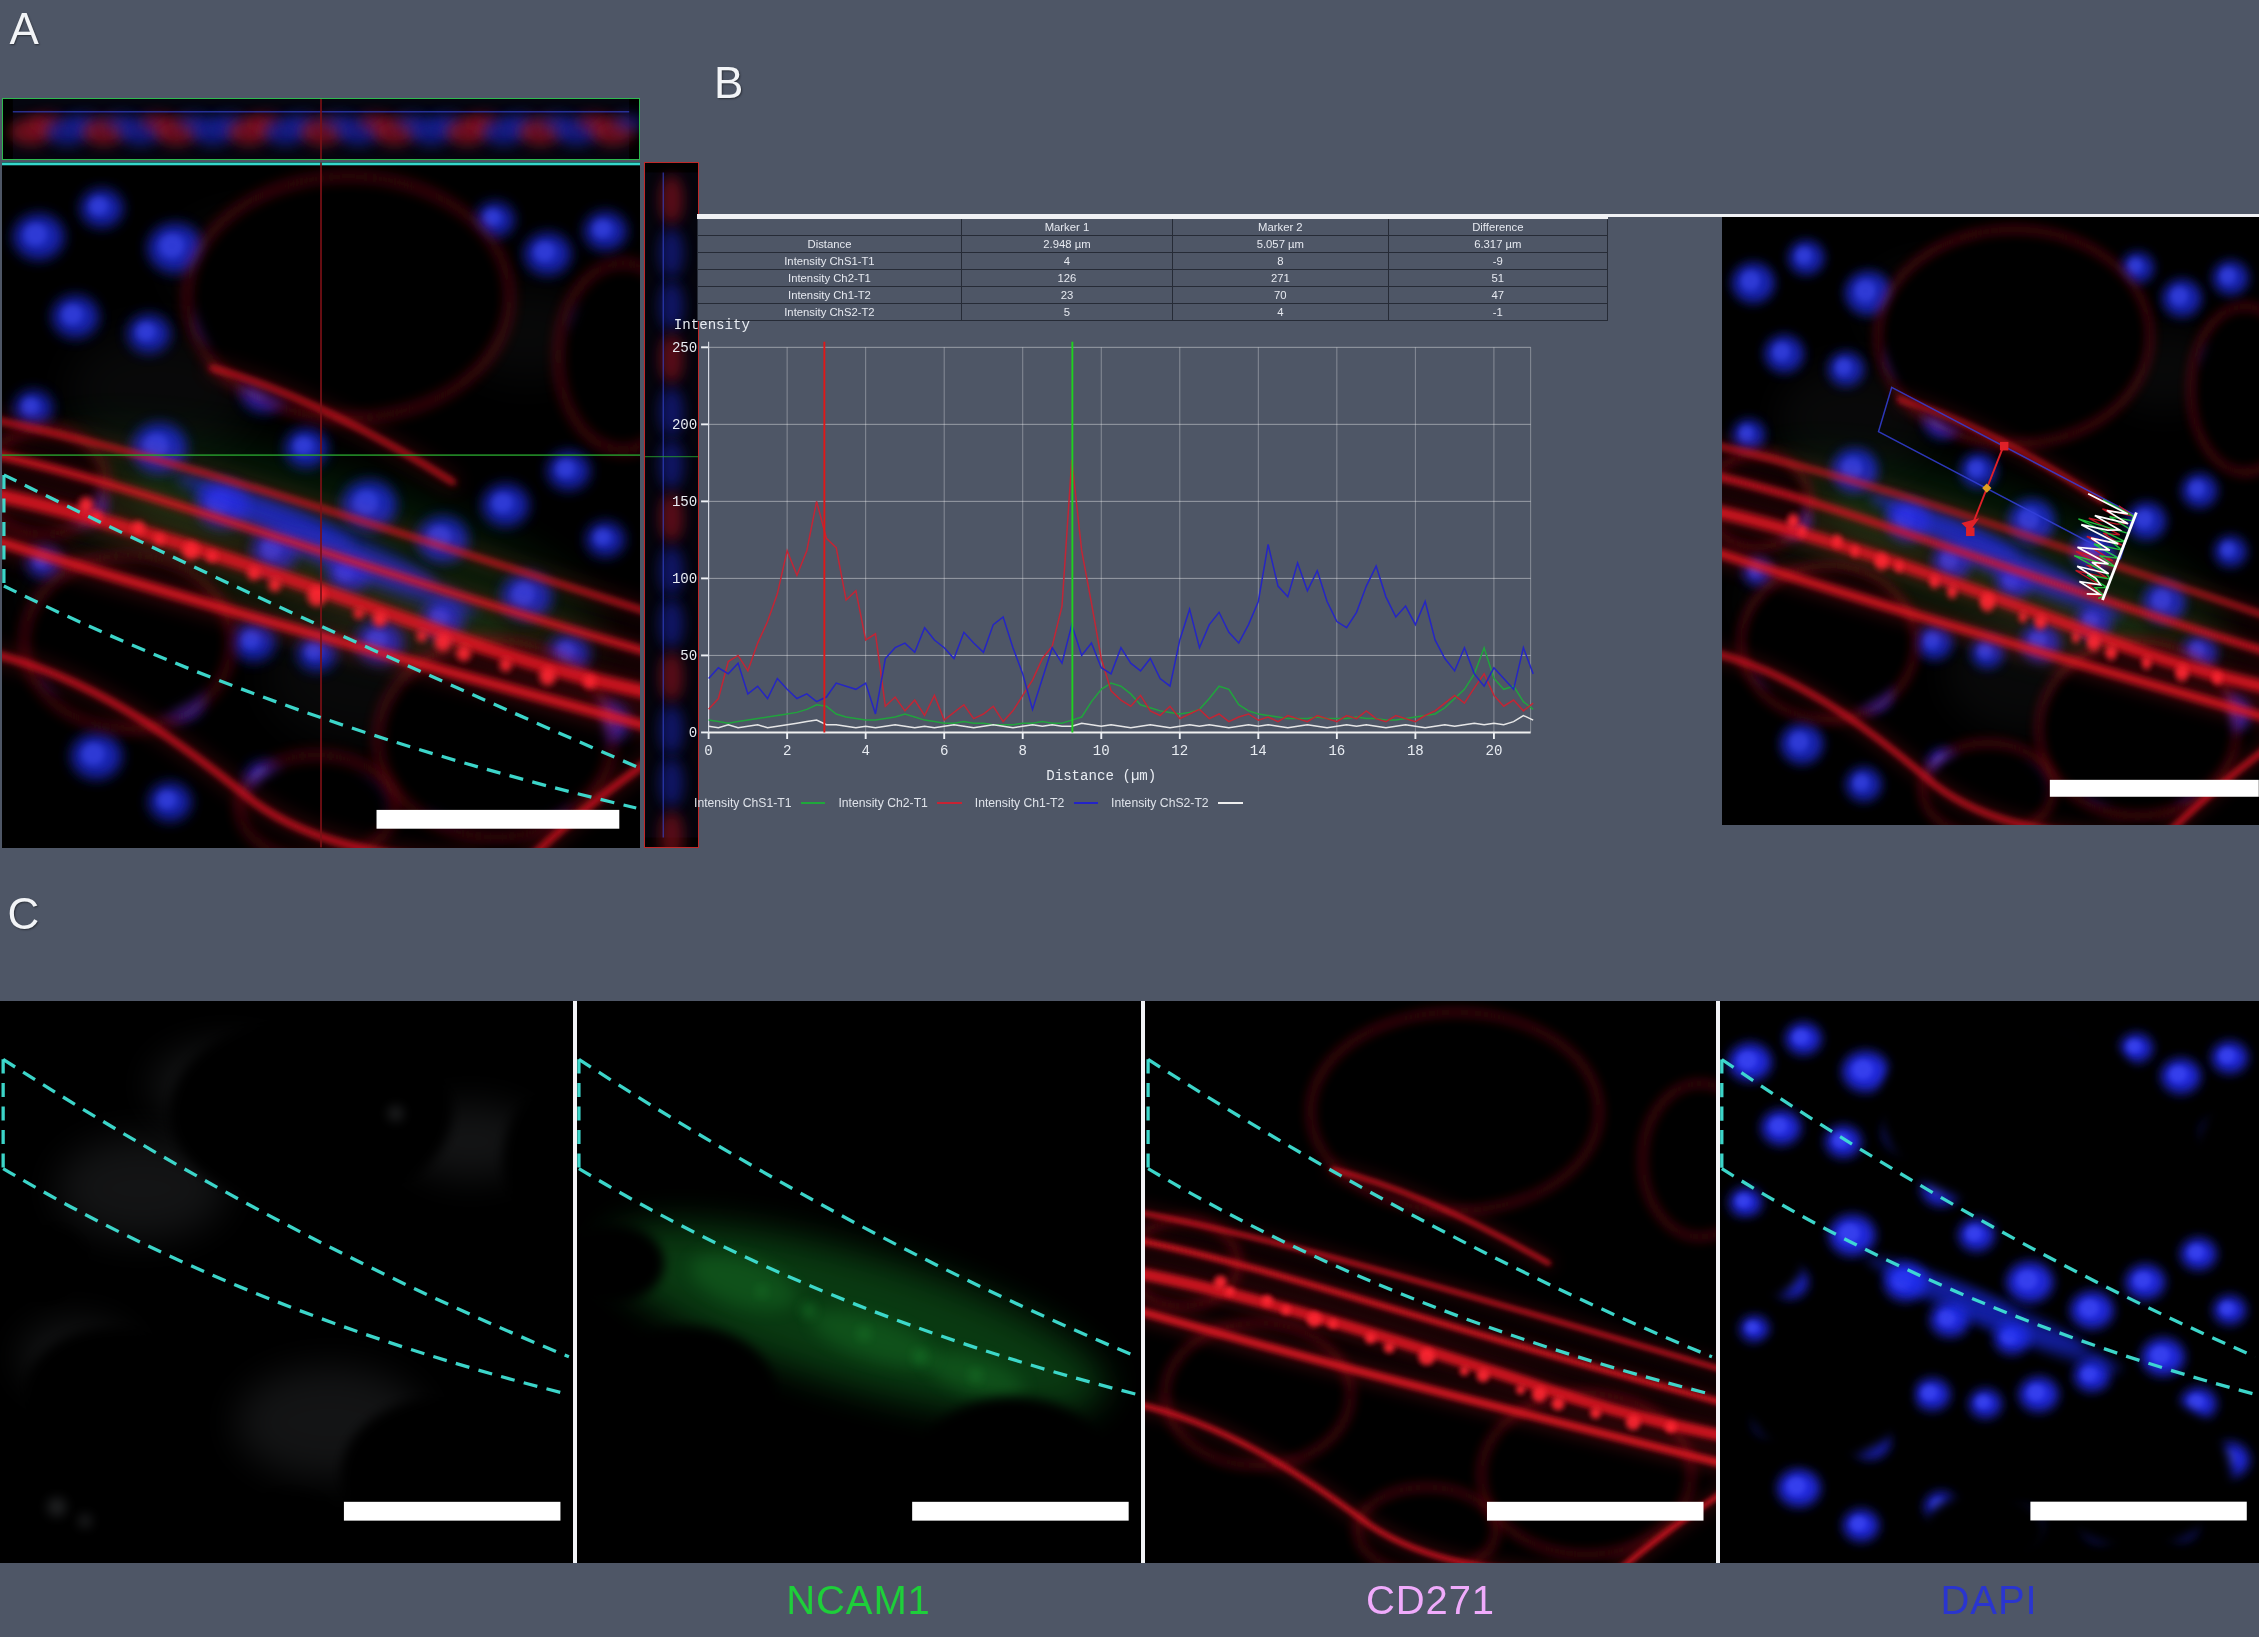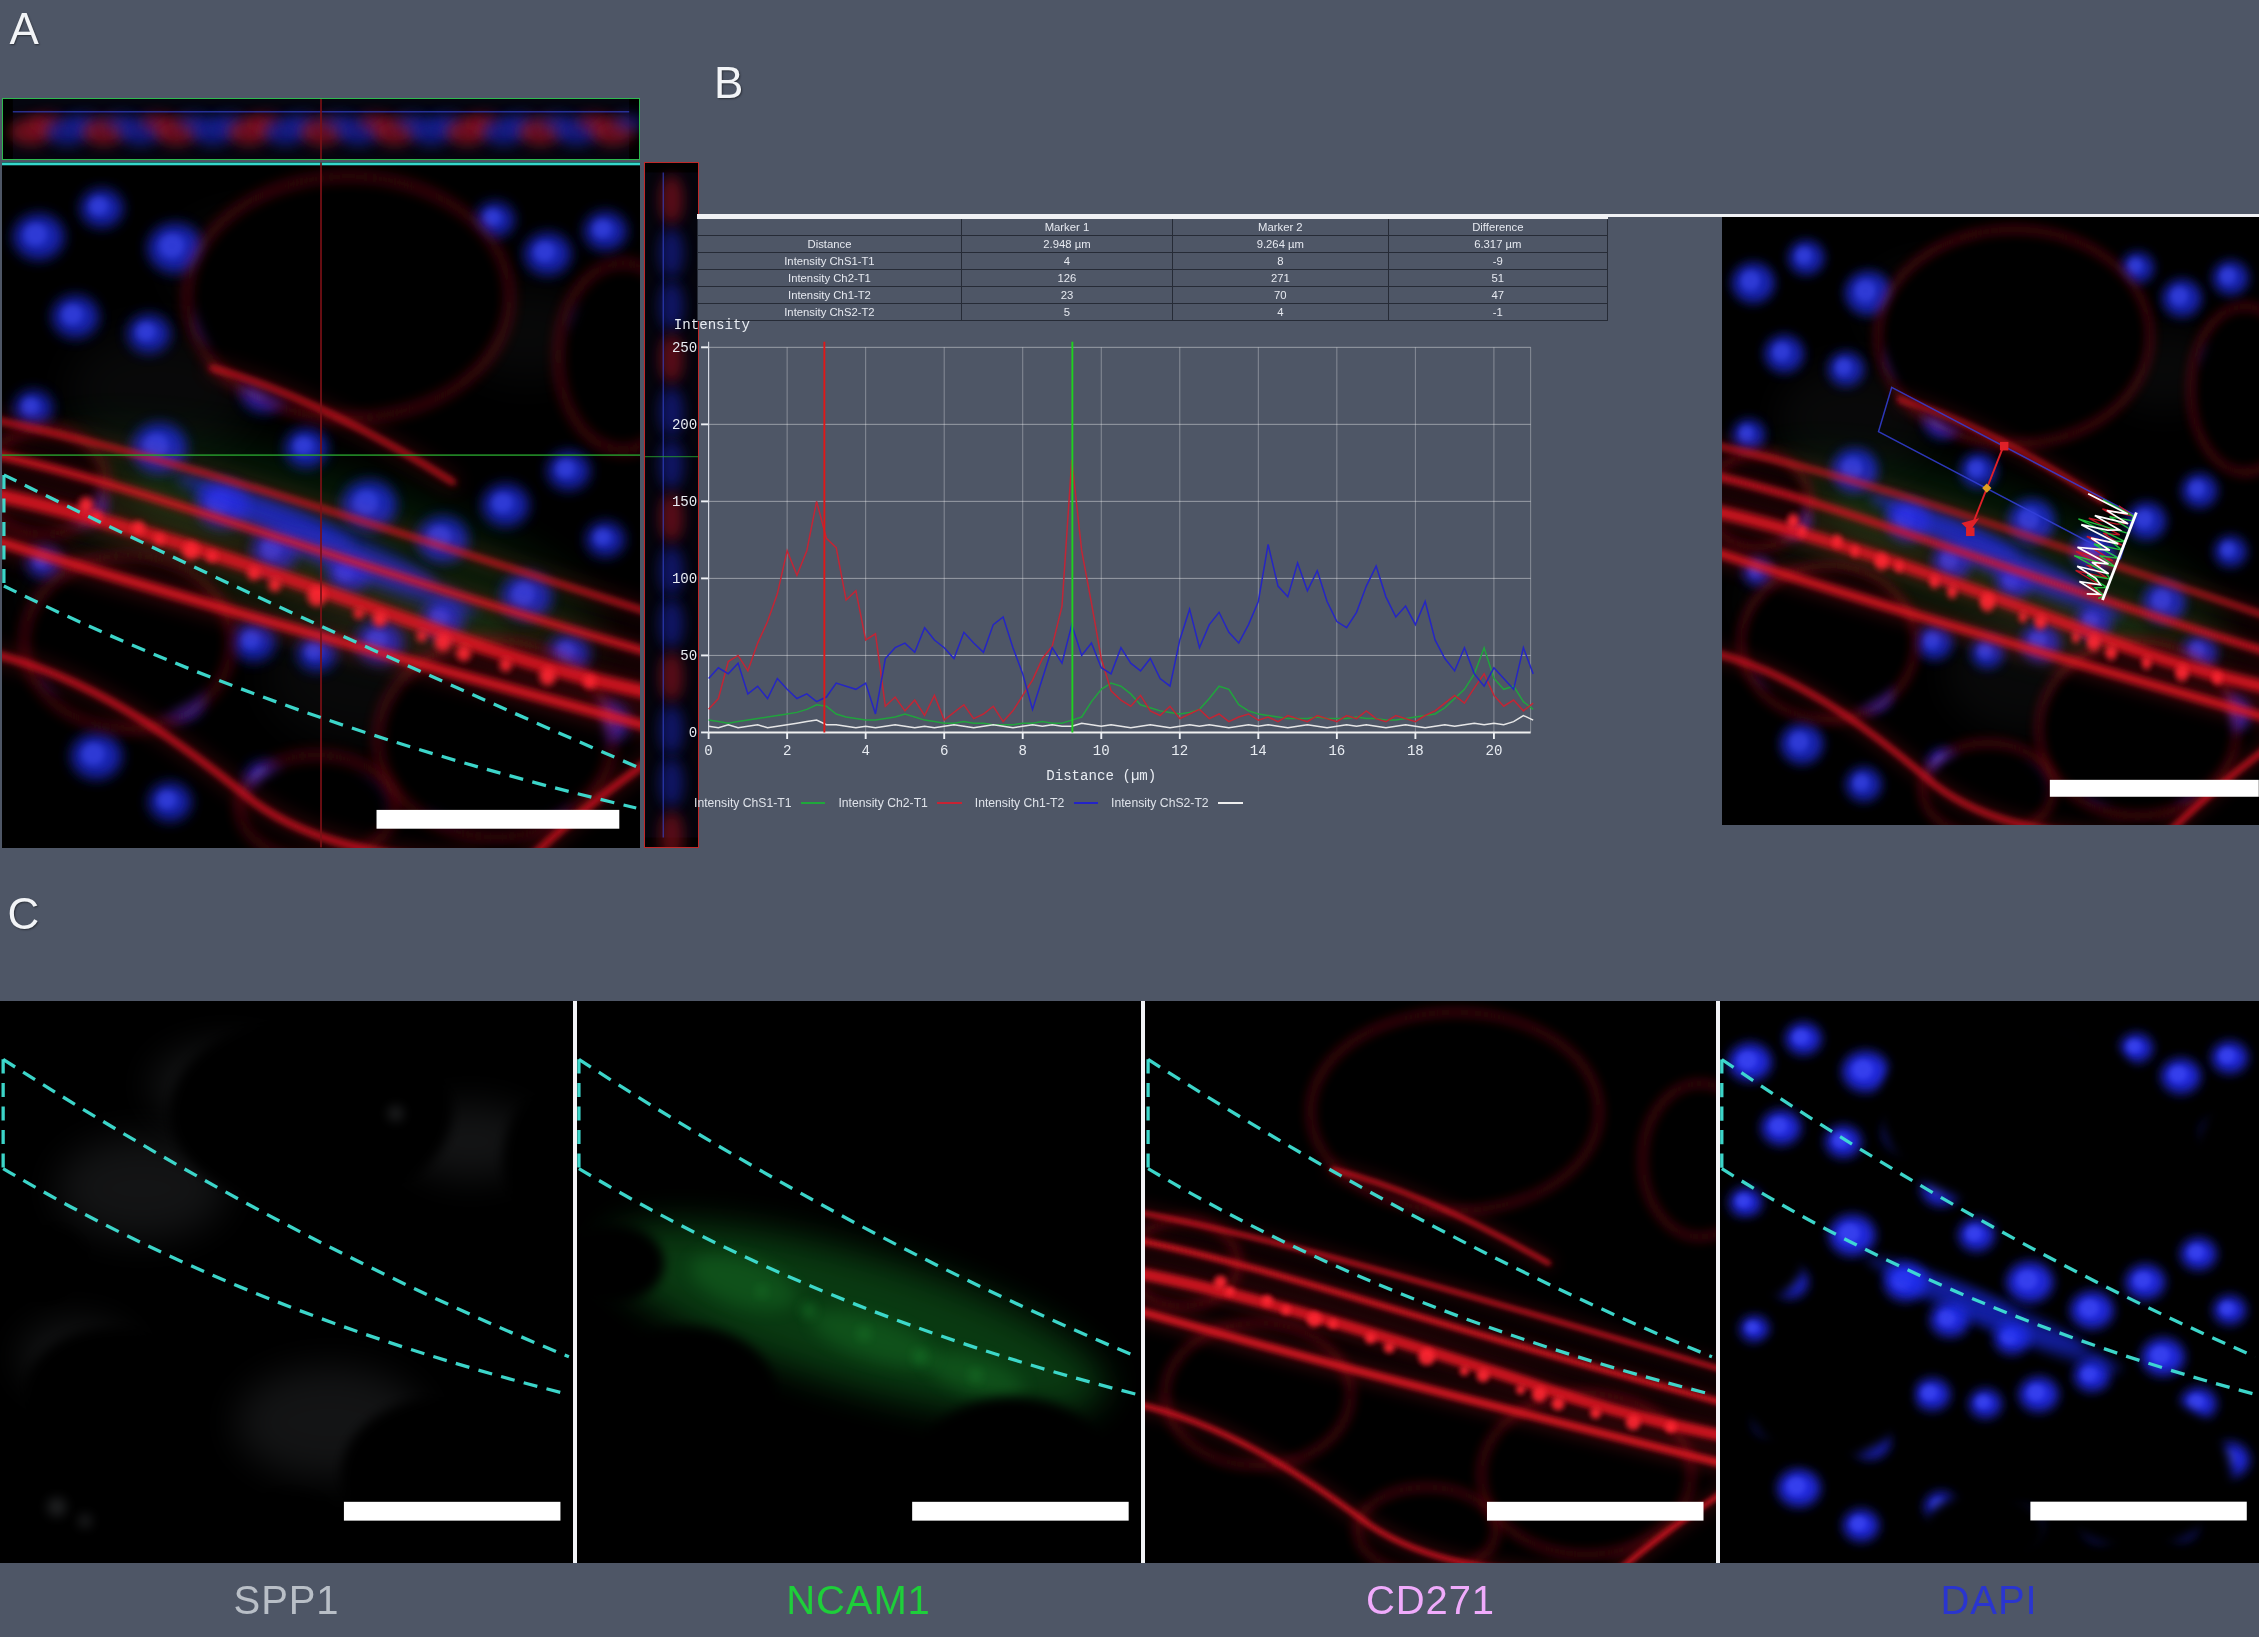--- a/index.html
+++ b/index.html
@@ -272,21 +272,21 @@
           <td></td>
           <td>Marker 1</td>
           <td>Marker 2</td>
           <td>Difference</td>
         </tr>
       </thead>
     <tbody id="mt-body">
         <tr>
           <td>Distance</td>
           <td>2.948 µm</td>
-          <td>9.264 µm</td>
+          <td>5.057 µm</td>
           <td>6.317 µm</td>
         </tr>
         <tr>
           <td>Intensity ChS1-T1</td>
           <td>4</td>
           <td>8</td>
           <td>-9</td>
         </tr>
         <tr>
           <td>Intensity Ch2-T1</td>
@@ -801,18 +801,17 @@
       <path d="M3,62 Q287,255 570,378" fill="none" stroke="#3fe0d4" stroke-width="3.5" stroke-dasharray="15 10" opacity="0.95"></path>
       <path d="M3,178 Q246.82,332 570,418" fill="none" stroke="#3fe0d4" stroke-width="3.5" stroke-dasharray="15 10" opacity="0.95"></path>
       <path d="M3,62 L3,178" fill="none" stroke="#3fe0d4" stroke-width="3.5" stroke-dasharray="15 10" opacity="0.95"></path>
       <rect x="331" y="532" width="230" height="20" fill="#ffffff"></rect>
     </svg>
 
   <div class="csep" style="left:573px;"></div>
   <div class="csep" style="left:1141px;"></div>
   <div class="csep" style="left:1716px;"></div>
 
-  <div class="chan-label" id="lab-spp1" style="left: 0px; width: 573px; color: rgb(185, 191, 199);">SPP1</div>
   <div class="chan-label" id="lab-ncam1" style="left: 576px; width: 565px; color: rgb(30, 207, 58); text-align: center;">NCAM1</div>
   <div class="chan-label" id="lab-cd271" style="left: 1145px; width: 571px; color: #f0abfc;">CD271</div>
   <div class="chan-label" id="lab-dapi" style="left: 1719px; width: 540px; color: rgb(42, 53, 207);">DAPI</div>
 </div>
 
 
 </body></html>

